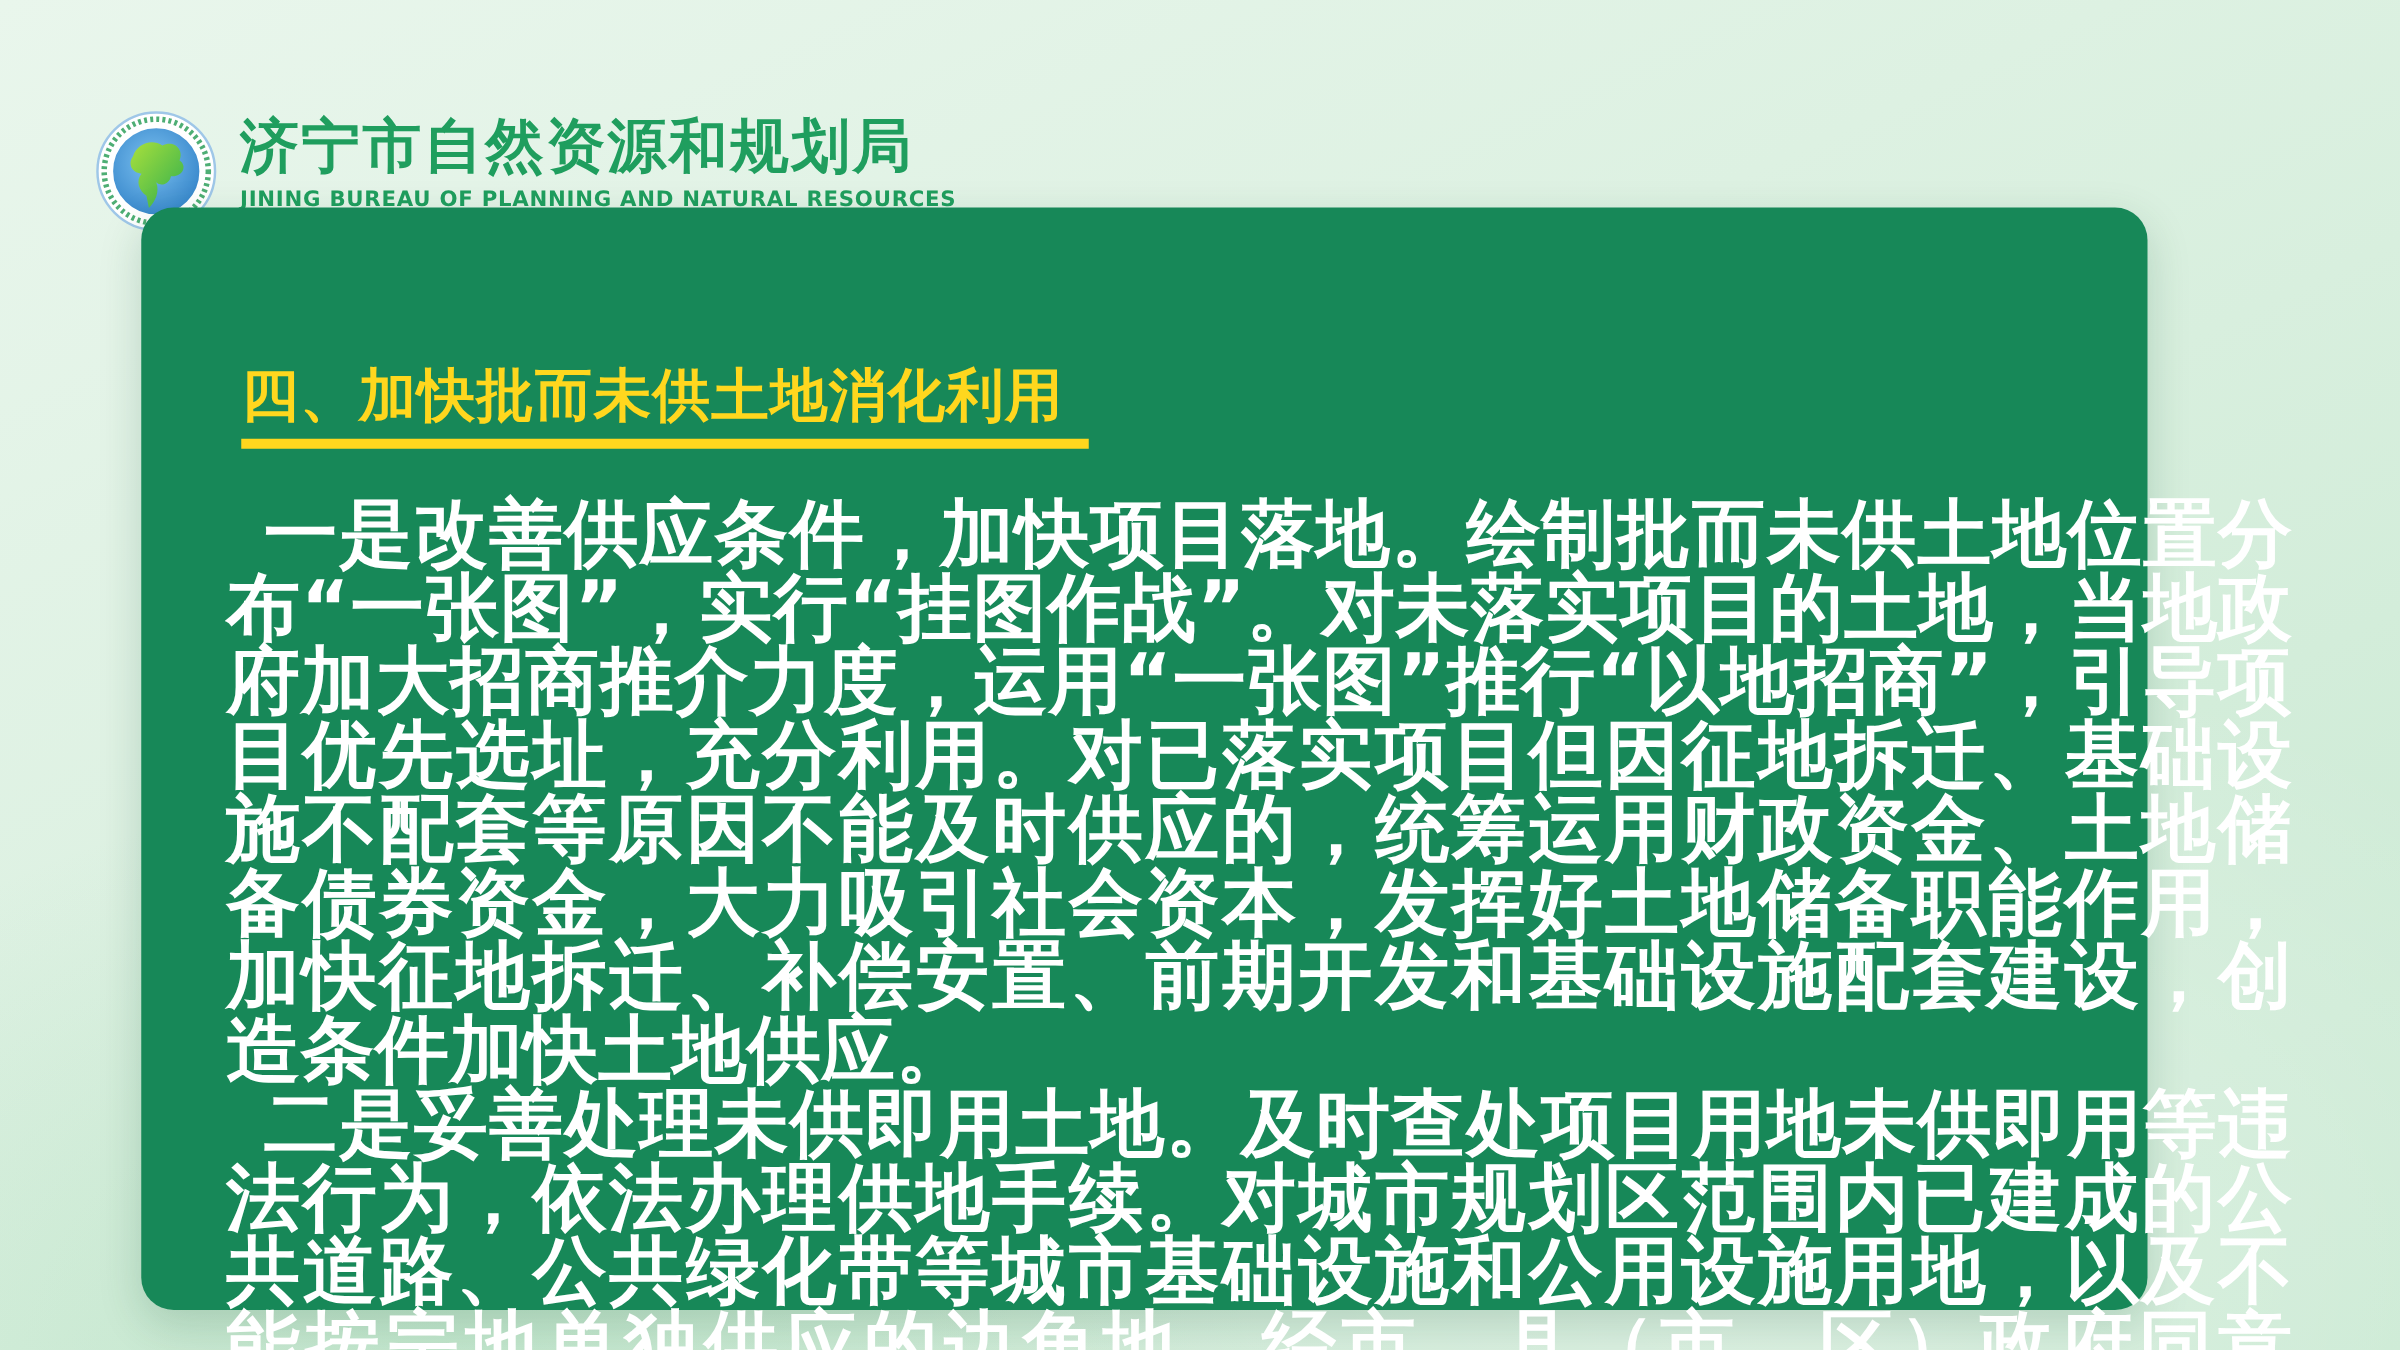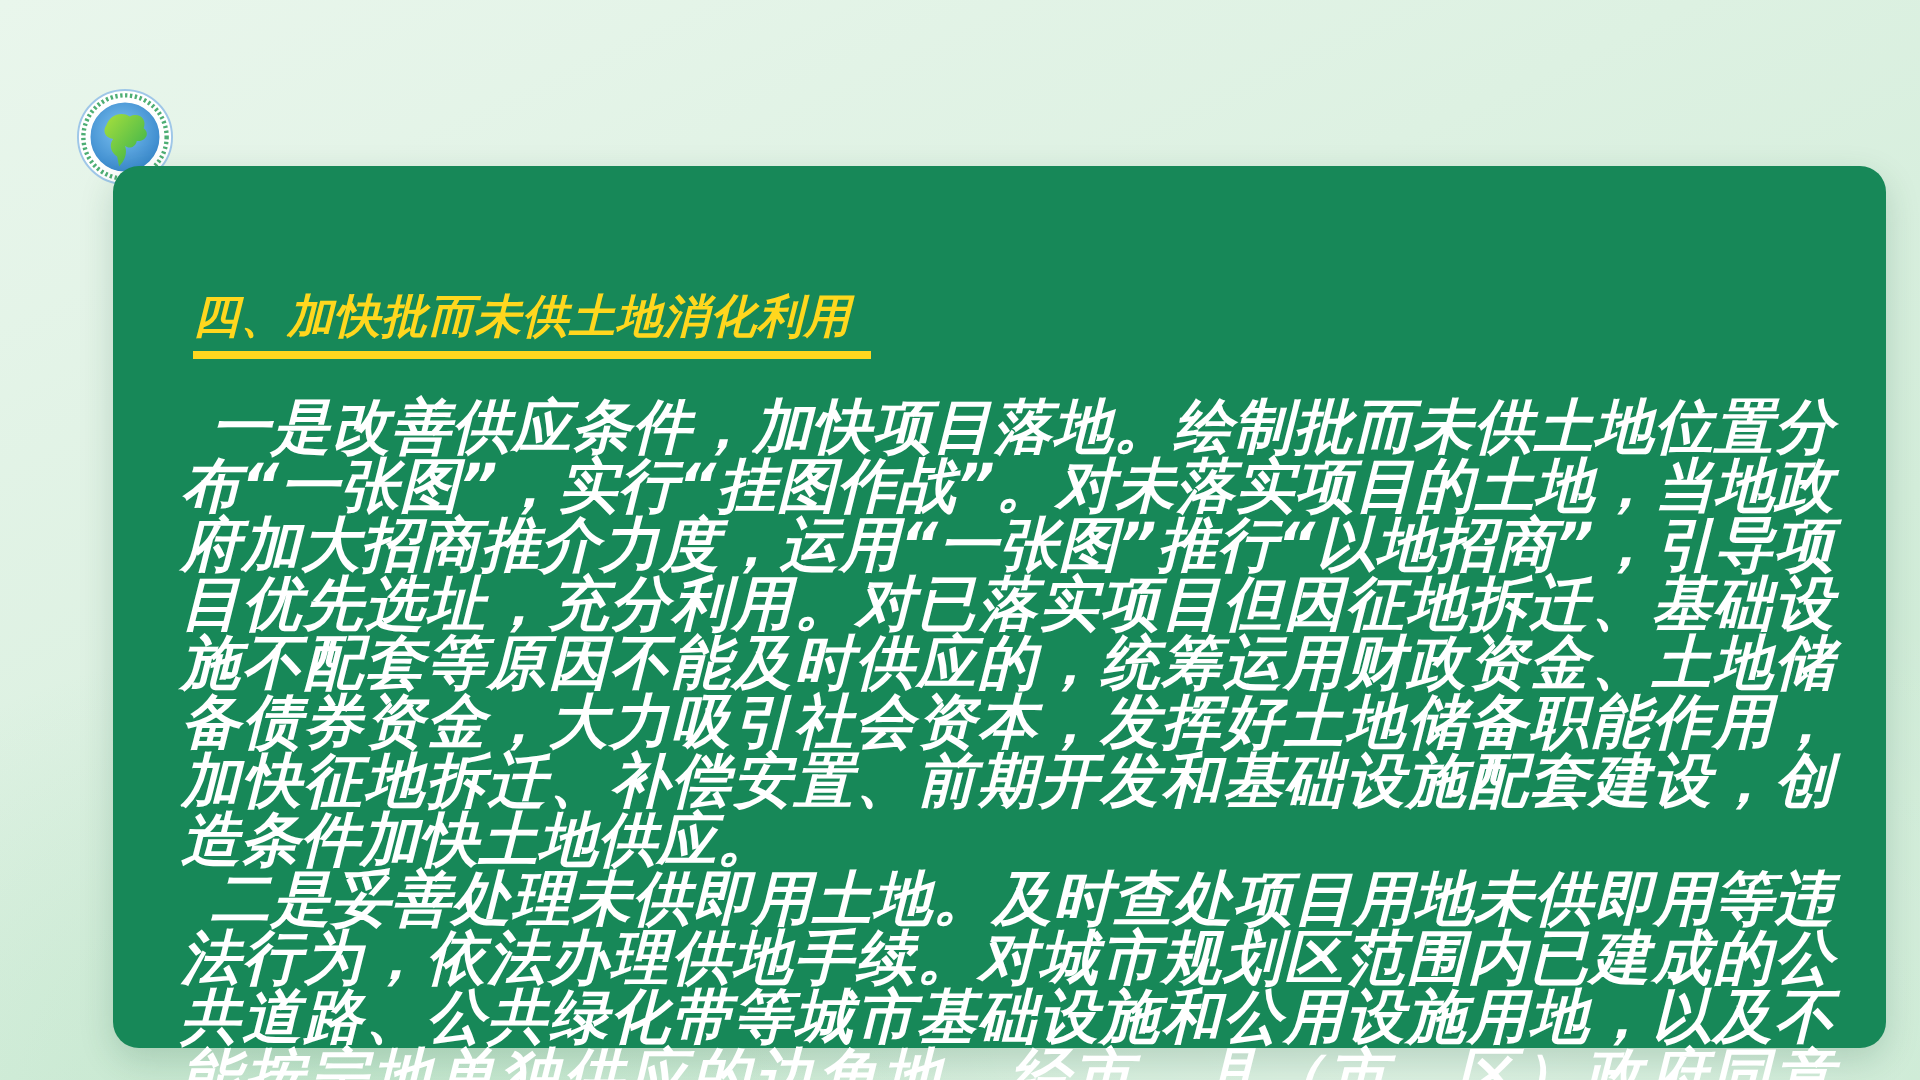--- a/index.html
+++ b/index.html
@@ -35,25 +35,24 @@
     font-size: 47px; font-weight: 700; letter-spacing: 2px; line-height: 56px;
   }
   .org-en {
     color: var(--org-green, #1f9e5e);
     font-size: 17px; font-weight: 700; letter-spacing: 0.6px; margin-top: 4px;
   }
 
   
   .card {
     position: absolute; left: 113px; top: 166px;
-    width: 1773px; height: 882px;
+    width: 1605px; height: 882px;
     background: var(--card-green, #178858);
     border-radius: 26px;
     box-shadow: 0 12px 34px rgba(10, 80, 45, 0.18);
-    font-style: italic;
   }
   .card-inner { padding: 124px 52px 0 68px; }
 
   .heading {
     margin-left: 12px;
     color: var(--heading-yellow, #ffd71e);
     font-size: 46px; font-weight: 700; line-height: 52px; letter-spacing: 1px;
   }
   .heading-underline {
     margin: 9px 0 0 12px;
@@ -95,20 +94,24 @@
           <stop offset="0%" stop-color="#a9e03c"></stop>
           <stop offset="100%" stop-color="#2fae4e"></stop>
         </linearGradient>
       </defs>
       <circle cx="50" cy="50" r="48" fill="#ffffff" stroke="#9fc7e8" stroke-width="2"></circle>
       <circle cx="50" cy="50" r="42.5" fill="none" stroke="#2fa05c" stroke-width="4.5" stroke-dasharray="2.4 2.6" opacity="0.85"></circle>
       <circle cx="50" cy="50" r="36" fill="url(#blueGrad)"></circle>
       <circle cx="50" cy="50" r="36" fill="none" stroke="#ffffff" stroke-width="1.6"></circle>
       <path fill="url(#mapGrad)" d="M31,38 C34,28 46,23 55,29 C64,24 73,32 69,41 C76,46 71,55 62,54 C61,60 54,63 50,59 C53,67 49,75 44,80 L42,70 C36,66 33,58 38,52 C29,51 27,43 31,38 Z"></path>
     </svg>
+    <div class="org-names">
+      <div class="org-zh">济宁市自然资源和规划局</div>
+      <div class="org-en">JINING BUREAU OF PLANNING AND NATURAL RESOURCES</div>
+    </div>
   </header>
 
   <section class="card">
     <div class="card-inner">
       <h1 class="heading">四、加快批而未供土地消化利用</h1>
       <div class="heading-underline"></div>
       <div class="body-text">
         <p>一是改善供应条件，加快项目落地。绘制批而未供土地位置分布“一张图”，实行“挂图作战”。对未落实项目的土地，当地政府加大招商推介力度，运用“一张图”推行“以地招商”，引导项目优先选址，充分利用。对已落实项目但因征地拆迁、基础设施不配套等原因不能及时供应的，统筹运用财政资金、土地储备债券资金，大力吸引社会资本，发挥好土地储备职能作用，加快征地拆迁、补偿安置、前期开发和基础设施配套建设，创造条件加快土地供应。</p>
         <p>二是妥善处理未供即用土地。及时查处项目用地未供即用等违法行为，依法办理供地手续。对城市规划区范围内已建成的公共道路、公共绿化带等城市基础设施和公用设施用地，以及不能按宗地单独供应的边角地，经市、县（市、区）政府同意后，可将《国有建设用地划拨决定书》直接核发给相关部门。</p>
       </div>

